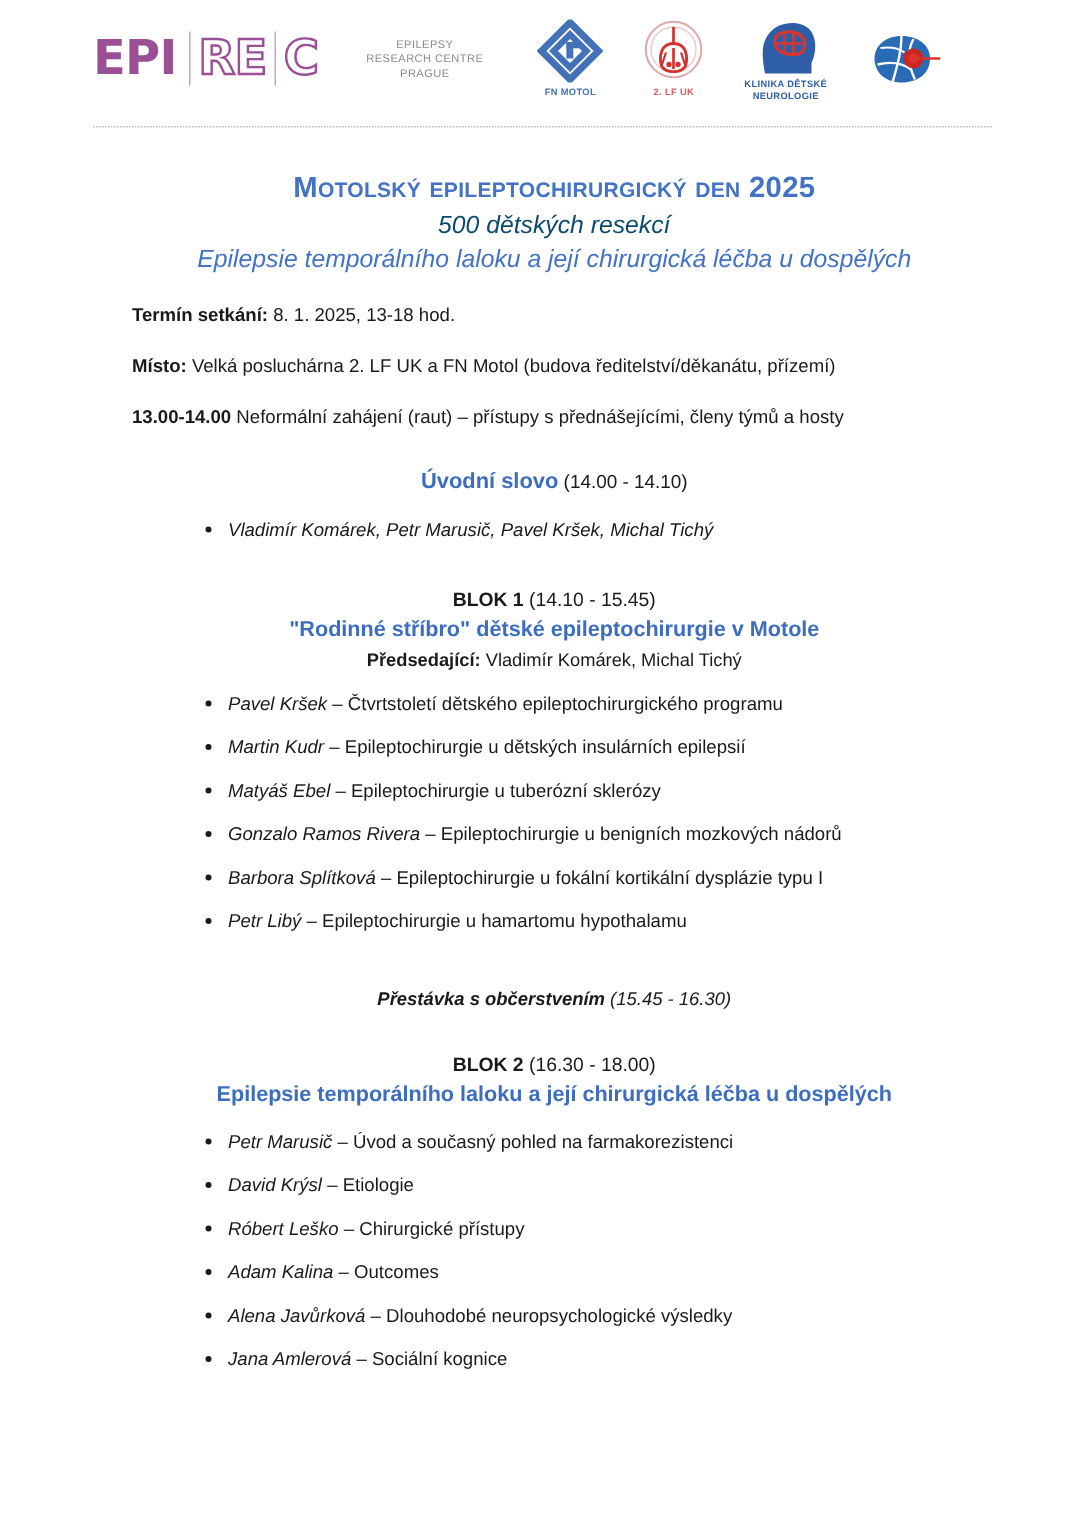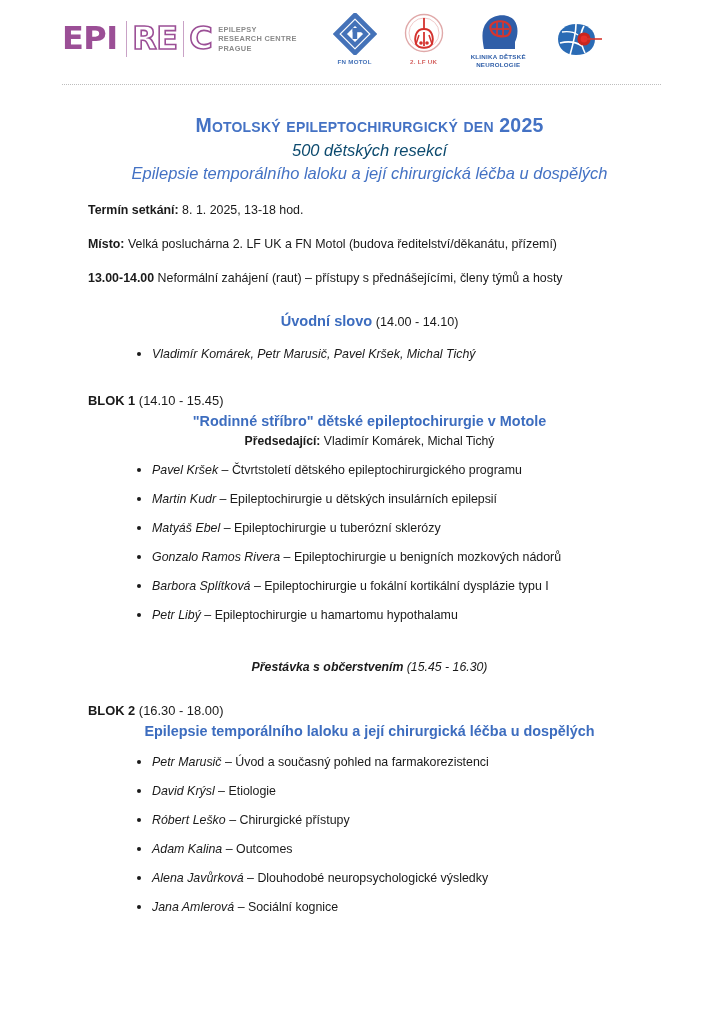--- a/index.html
+++ b/index.html
@@ -19,21 +19,21 @@
   
   .logo-strip {
     display: flex;
     align-items: center;
     height: 78px;
     padding: 0 0 0 62px;
     gap: 0;
   }
 
   
-  .epirec { display: flex; align-items: center; gap: 0; }
+  .epirec { display: flex; align-items: center; gap: 12px; }
   .epirec-mark { display: flex; align-items: stretch; }
   .epirec-epi {
     font-family: "DejaVu Sans", sans-serif;
     font-weight: bold;
     font-size: 32px;
     line-height: 38px;
     letter-spacing: -0.5px;
     color: #9B4F96;
     position: relative;
     padding-right: 3px;
@@ -53,28 +53,29 @@
   .epirec-outline {
     font-family: "DejaVu Sans", sans-serif;
     font-weight: bold;
     font-size: 32px;
     line-height: 38px;
     letter-spacing: -0.5px;
     color: transparent;
     -webkit-text-stroke: 1.6px #9B4F96;
   }
   .epirec-text {
-    margin-left: 6px;
+    margin-left: 20px;
     font-family: "Liberation Sans", sans-serif;
     font-size: 7.4px;
     line-height: 9.4px;
-    font-weight: bold;
+    font-weight: normal;
     letter-spacing: 0.3px;
     color: #8A8A8A;
     text-transform: uppercase;
+    text-align: center;
   }
 
   
   .logo-block {
     display: flex;
     flex-direction: column;
     align-items: center;
     justify-content: center;
   }
   .logo-caption {
@@ -166,21 +167,21 @@
     font-weight: bold;
     color: #3D6DBF;
   }
   .center-head .plain {
     color: #1a1a1a;
     font-weight: normal;
     font-size: 12.6px;
   }
 
   .blok-line {
-    text-align: left;
+    text-align: center;
     font-size: 12.9px;
     line-height: 17px;
     margin-top: 30px;
     color: #1a1a1a;
   }
   .blok-line b { font-weight: bold; }
 
   .blok-title {
     text-align: center;
     font-size: 14.4px;

